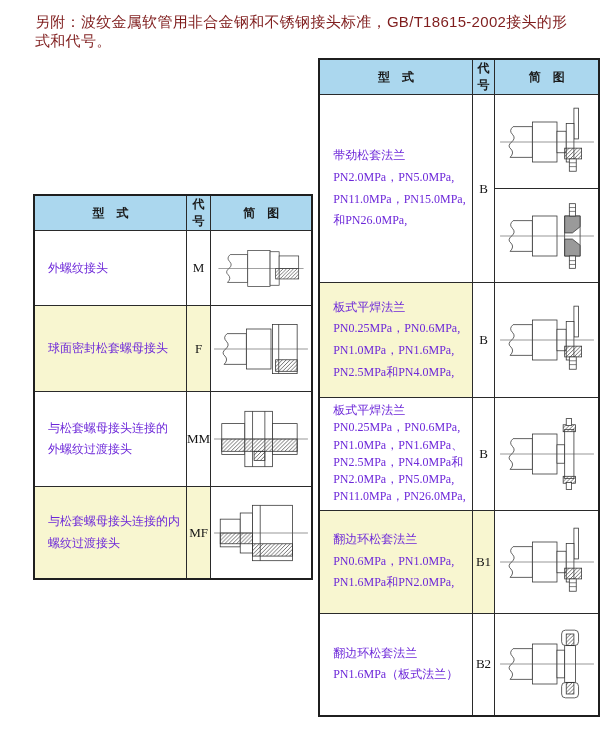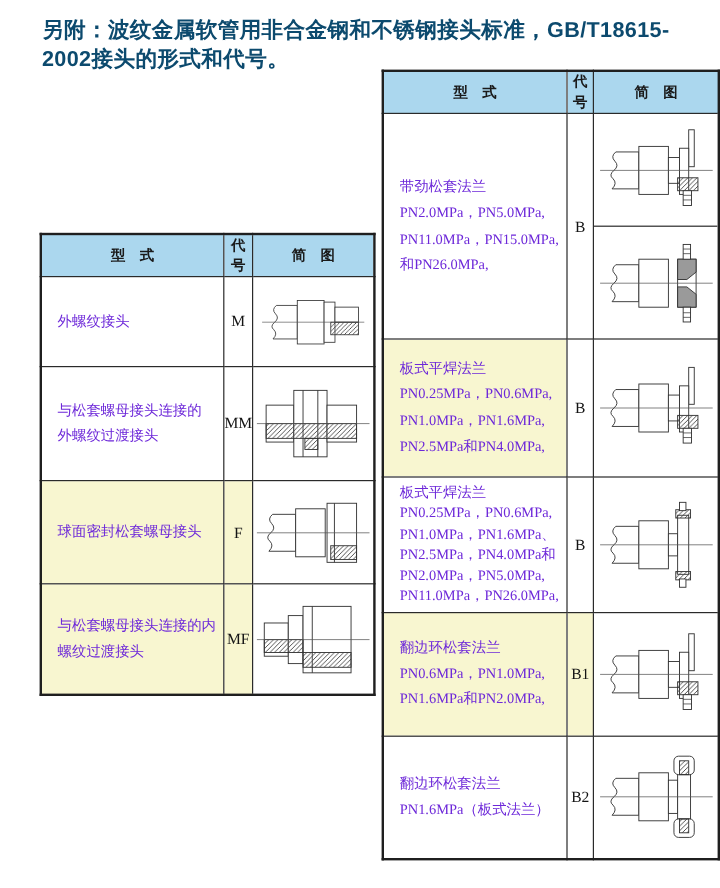--- a/index.html
+++ b/index.html
@@ -3,21 +3,21 @@
 <meta charset="utf-8">
 <style>
   html,body{margin:0;padding:0;}
   body{
     width:600px;height:740px;background:#ffffff;position:relative;overflow:hidden;
     font-family:"Liberation Serif", serif;color:#111;
   }
   .page-title{
     position:absolute;left:35px;top:13px;width:540px;
     font-family:"Liberation Sans", sans-serif;
-    font-weight:bold;font-size:18px;letter-spacing:0.3px;color:#0c4a6e;
+    font-weight:normal;font-size:15px;letter-spacing:0.3px;color:#7f1d1d;
   }
   .tables-wrap{
     position:absolute;left:33px;top:58px;display:flex;gap:5px;align-items:center;
   }
   table.fittings{
     border-collapse:collapse;table-layout:fixed;
     border:2px solid var(--border,#1f1f1f);
   }
   table.fittings th, table.fittings td{
     border:1px solid #2a2a2a;padding:0;vertical-align:middle;
@@ -171,47 +171,47 @@
           </td>
           <td class="code-cell">M</td>
           <td class="diagram-cell">
             <div class="diagram-box" style="height: 74px;">
               <svg width="100" height="67" viewBox="0 0 130 96" preserveAspectRatio="xMidYMid meet">
                 <use href="#sym-male-thread" xlink:href="#sym-male-thread"></use>
               </svg>
             </div>
           </td>
         </tr>
-        <tr style="height: 95px;">
-          <td class="type-cell">
-            <div class="lines">
-              <div class="t-line">与松套螺母接头连接的</div>
-              <div class="t-line">外螺纹过渡接头</div>
-            </div>
-          </td>
-          <td class="code-cell">MM</td>
-          <td class="diagram-cell">
-            <div class="diagram-box" style="height: 94px;">
-              <svg width="100" height="80" viewBox="0 0 130 96" preserveAspectRatio="xMidYMid meet">
-                <use href="#sym-male-male-adapter" xlink:href="#sym-male-male-adapter"></use>
-              </svg>
-            </div>
-          </td>
-        </tr>
         <tr style="height: 86px;">
           <td class="type-cell cell-hl">
             <div class="lines">
               <div class="t-line">球面密封松套螺母接头</div>
             </div>
           </td>
           <td class="code-cell cell-hl">F</td>
           <td class="diagram-cell">
             <div class="diagram-box" style="height: 85px;">
               <svg width="100" height="78" viewBox="0 0 130 96" preserveAspectRatio="xMidYMid meet">
                 <use href="#sym-swivel-nut" xlink:href="#sym-swivel-nut"></use>
+              </svg>
+            </div>
+          </td>
+        </tr>
+        <tr style="height: 95px;">
+          <td class="type-cell">
+            <div class="lines">
+              <div class="t-line">与松套螺母接头连接的</div>
+              <div class="t-line">外螺纹过渡接头</div>
+            </div>
+          </td>
+          <td class="code-cell">MM</td>
+          <td class="diagram-cell">
+            <div class="diagram-box" style="height: 94px;">
+              <svg width="100" height="80" viewBox="0 0 130 96" preserveAspectRatio="xMidYMid meet">
+                <use href="#sym-male-male-adapter" xlink:href="#sym-male-male-adapter"></use>
               </svg>
             </div>
           </td>
         </tr>
         <tr style="height: 92px; padding-left: 36px;">
           <td class="type-cell cell-hl">
             <div class="lines">
               <div class="t-line">与松套螺母接头连接的内</div>
               <div class="t-line">螺纹过渡接头</div>
             </div>

